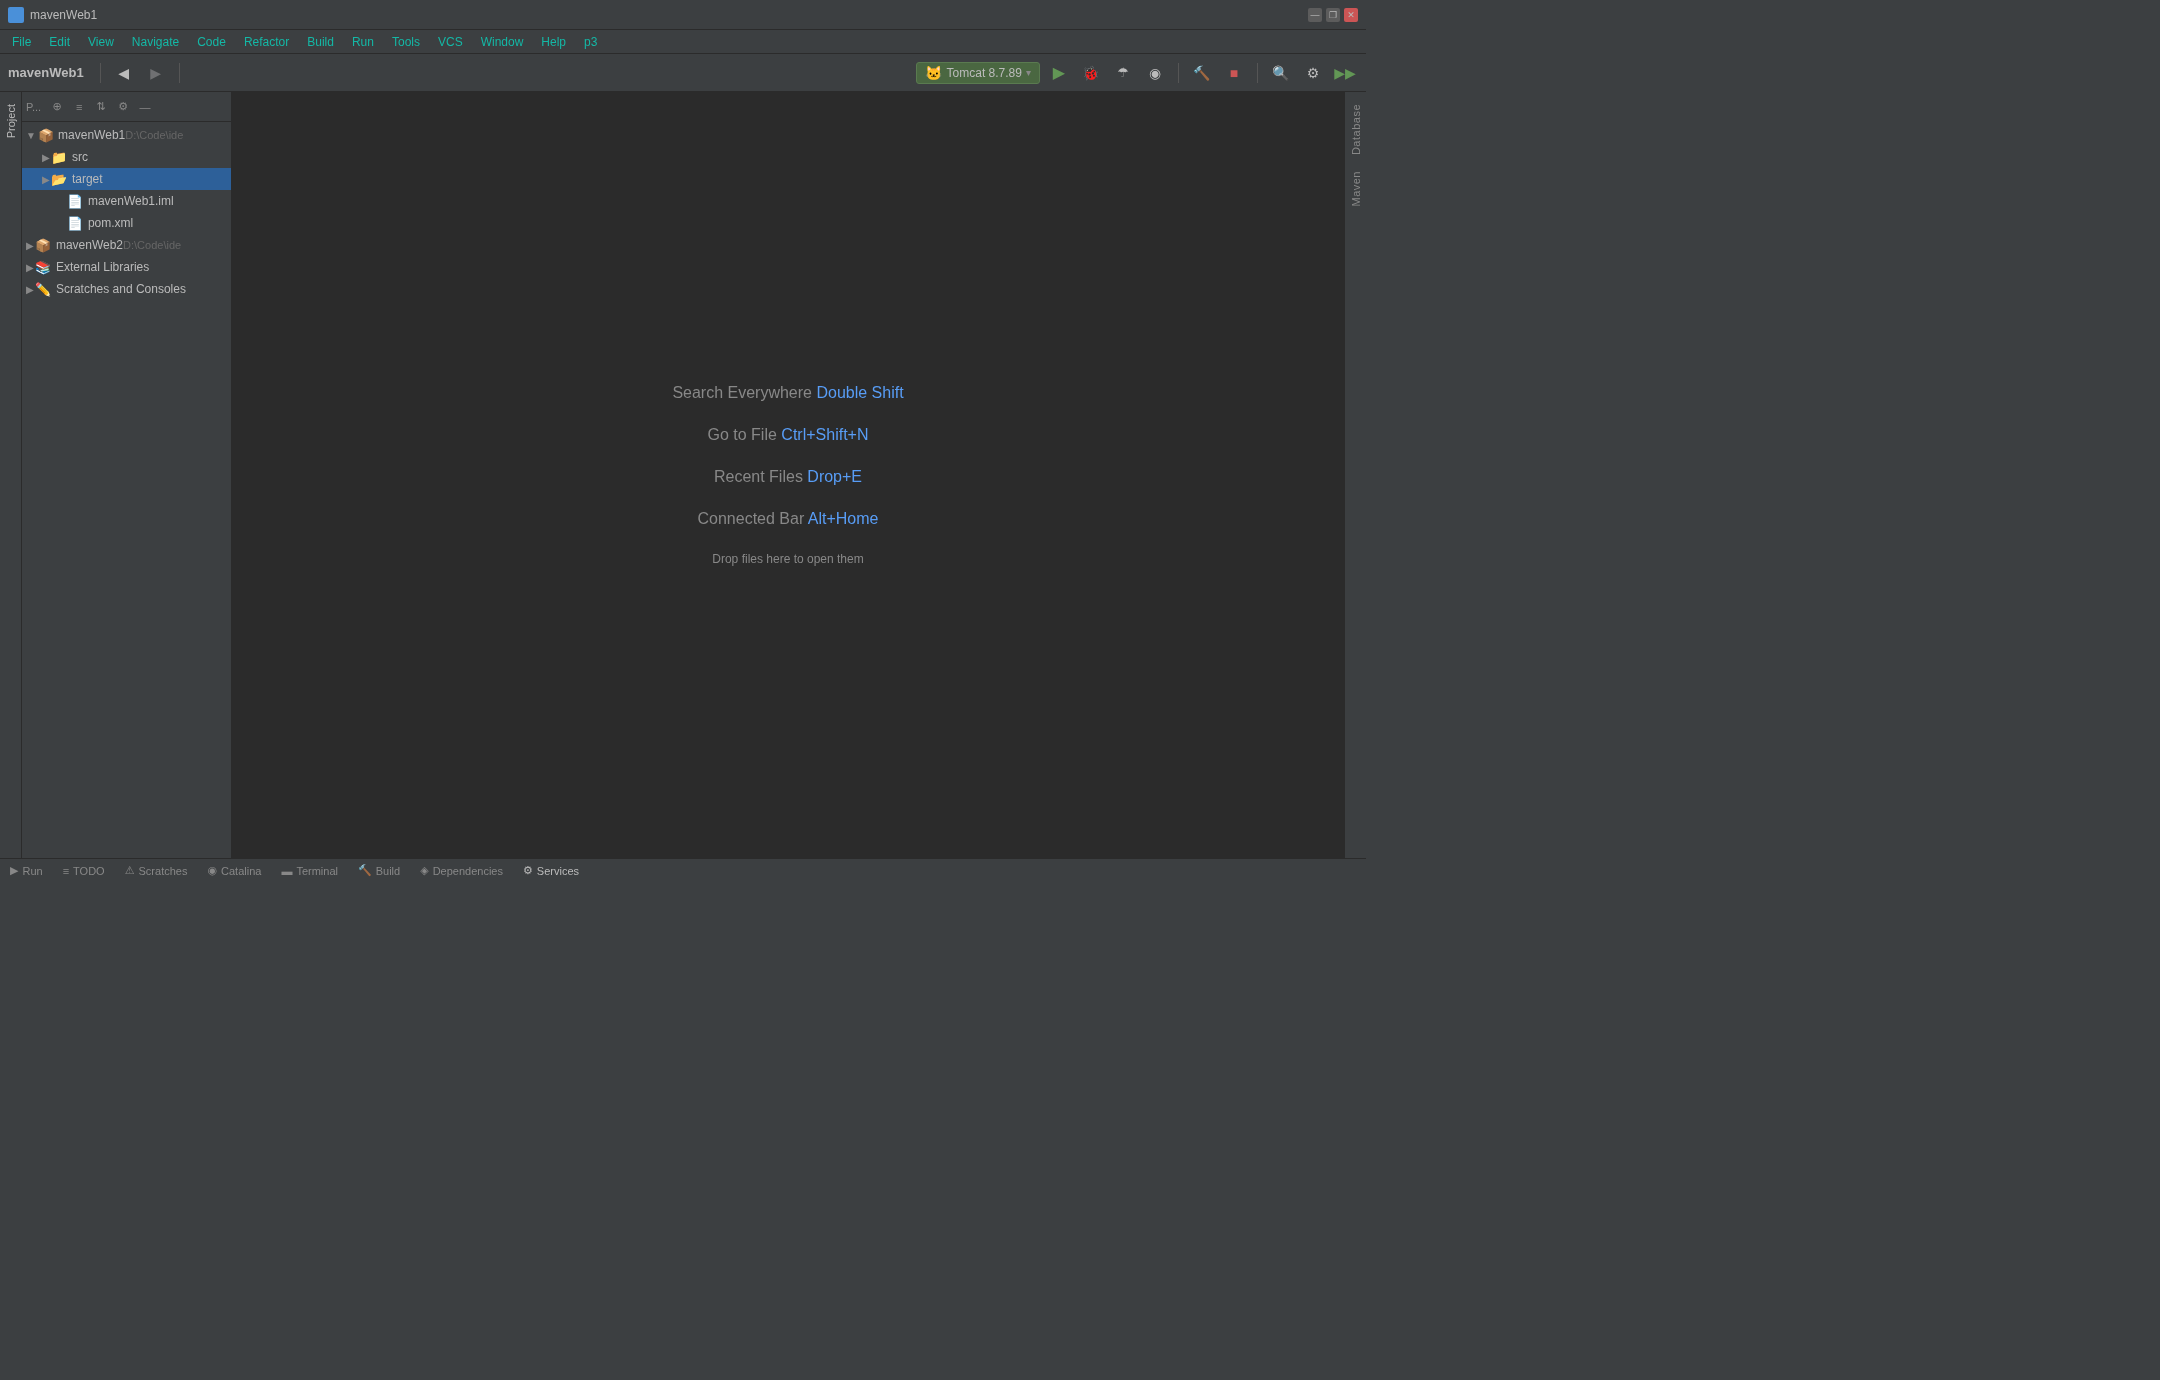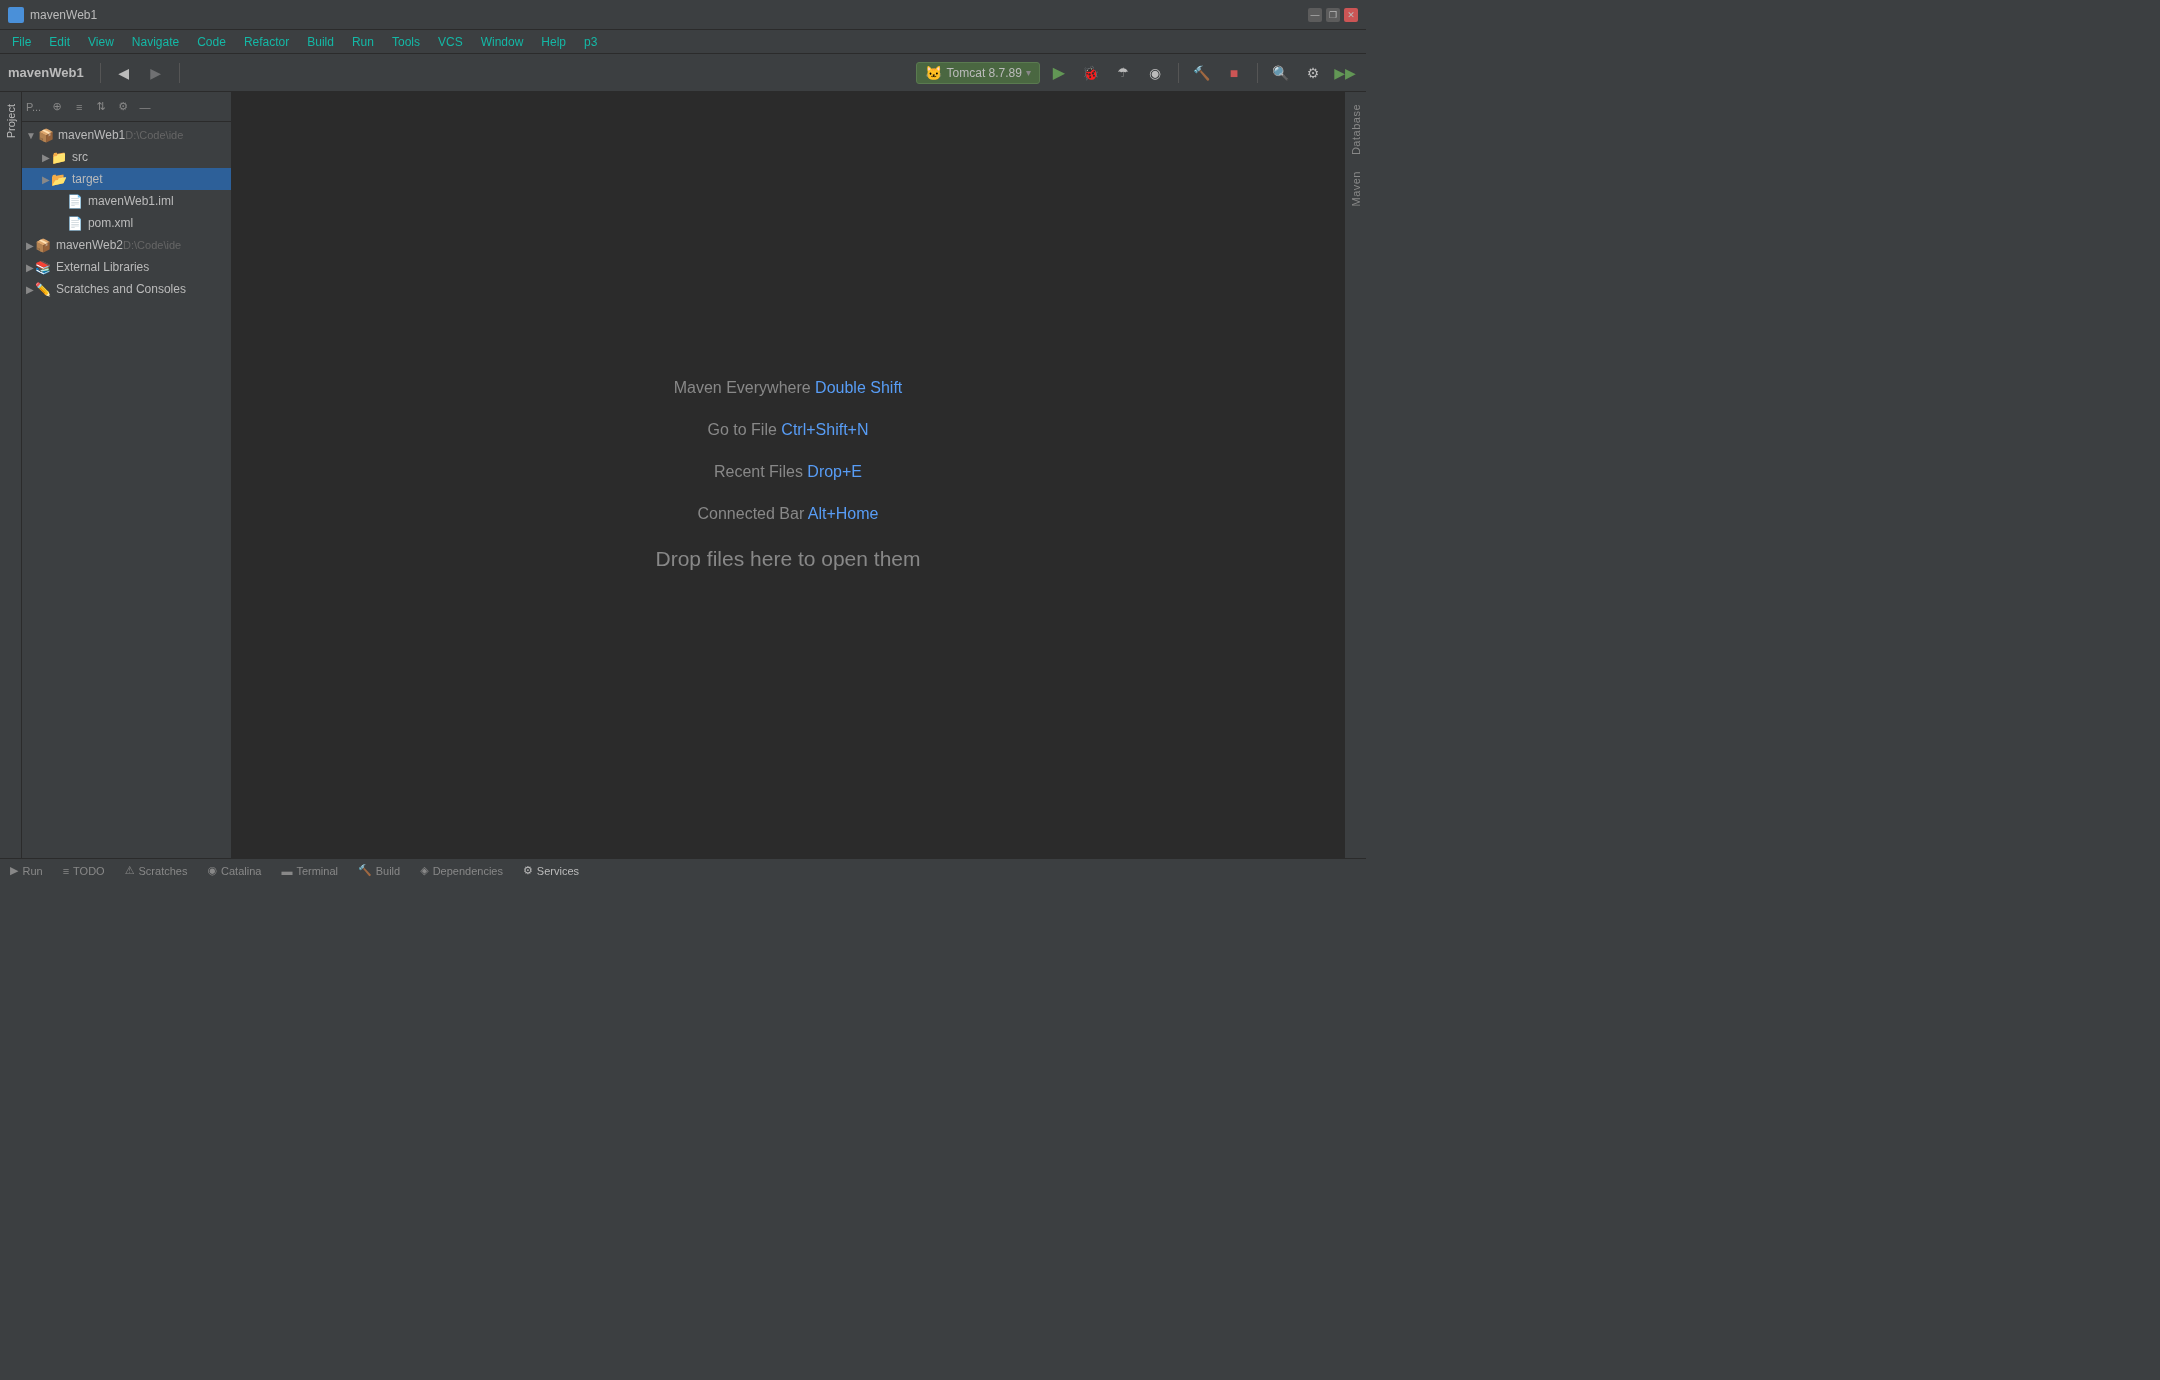--- a/index.html
+++ b/index.html
@@ -162,21 +162,21 @@
       gap: 24px;
     }
     .shortcut-hint {
       font-size: 16px;
       color: #888;
     }
     .shortcut-hint .shortcut-key {
       color: #589df6;
     }
     .drop-hint {
-      font-size: 21px;
+      font-size: 12px;
       color: #888;
     }
 
     
     #vertical-tabs-left {
       width: 22px;
       background: #3c3f41;
       border-right: 1px solid #2b2b2b;
       display: flex;
       flex-direction: column;
@@ -492,21 +492,21 @@
         <div class="tree-item" style="padding-left: 4px;">
           <span class="tree-arrow">▶</span>
           <span class="tree-icon scratch-icon">✏️</span>
           <span>Scratches and Consoles</span>
         </div>
       </div>
   </div>
 
   <div id="center-panel">
 
-  <div class="shortcut-hint"><span>Maven Everywhere </span><span class="shortcut-key">Double Shift</span></div>
+  <div class="shortcut-hint"><span>Search Everywhere </span><span class="shortcut-key">Double Shift</span></div>
       <div class="shortcut-hint"><span>Go to File </span><span class="shortcut-key">Ctrl+Shift+N</span></div>
       <div class="shortcut-hint"><span>Recent Files </span><span class="shortcut-key">Drop+E</span></div>
       <div class="shortcut-hint"><span>Connected Bar </span><span class="shortcut-key">Alt+Home</span></div>
       <div class="drop-hint">Drop files here to open them</div>
     </div>
 
   <div id="side-tabs-right">
 
   <div class="side-tab">Database</div>
       <div class="side-tab">Maven</div>

